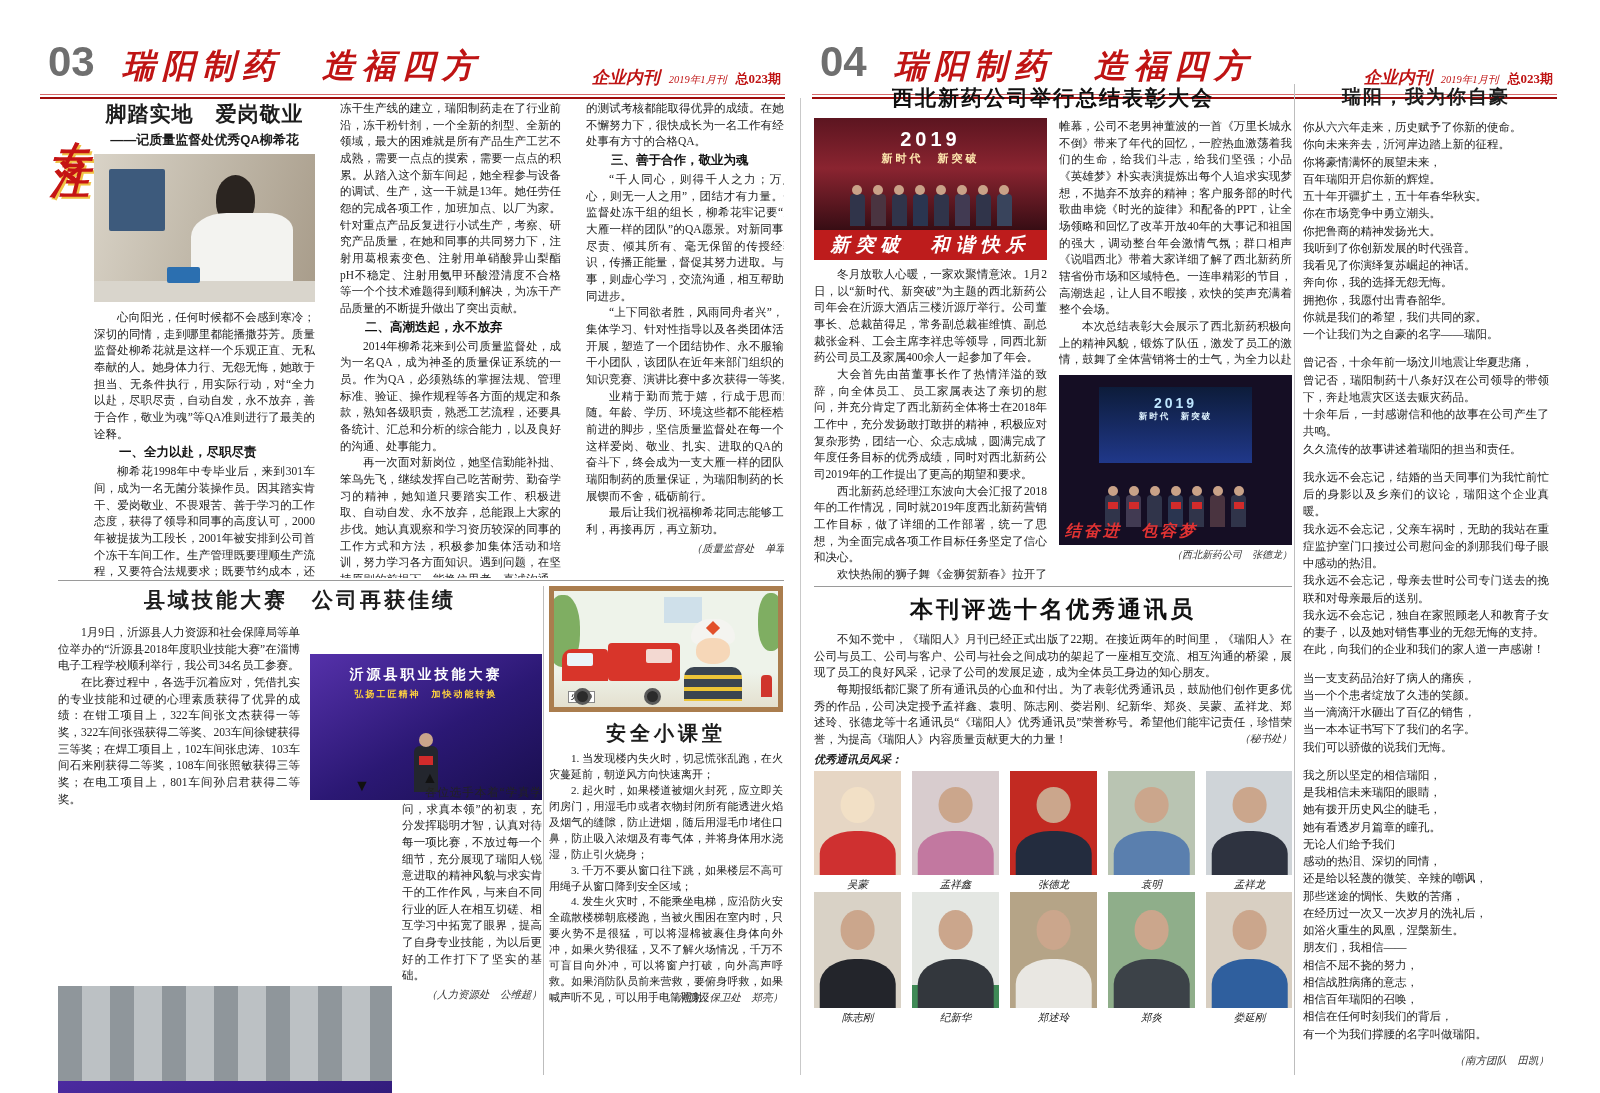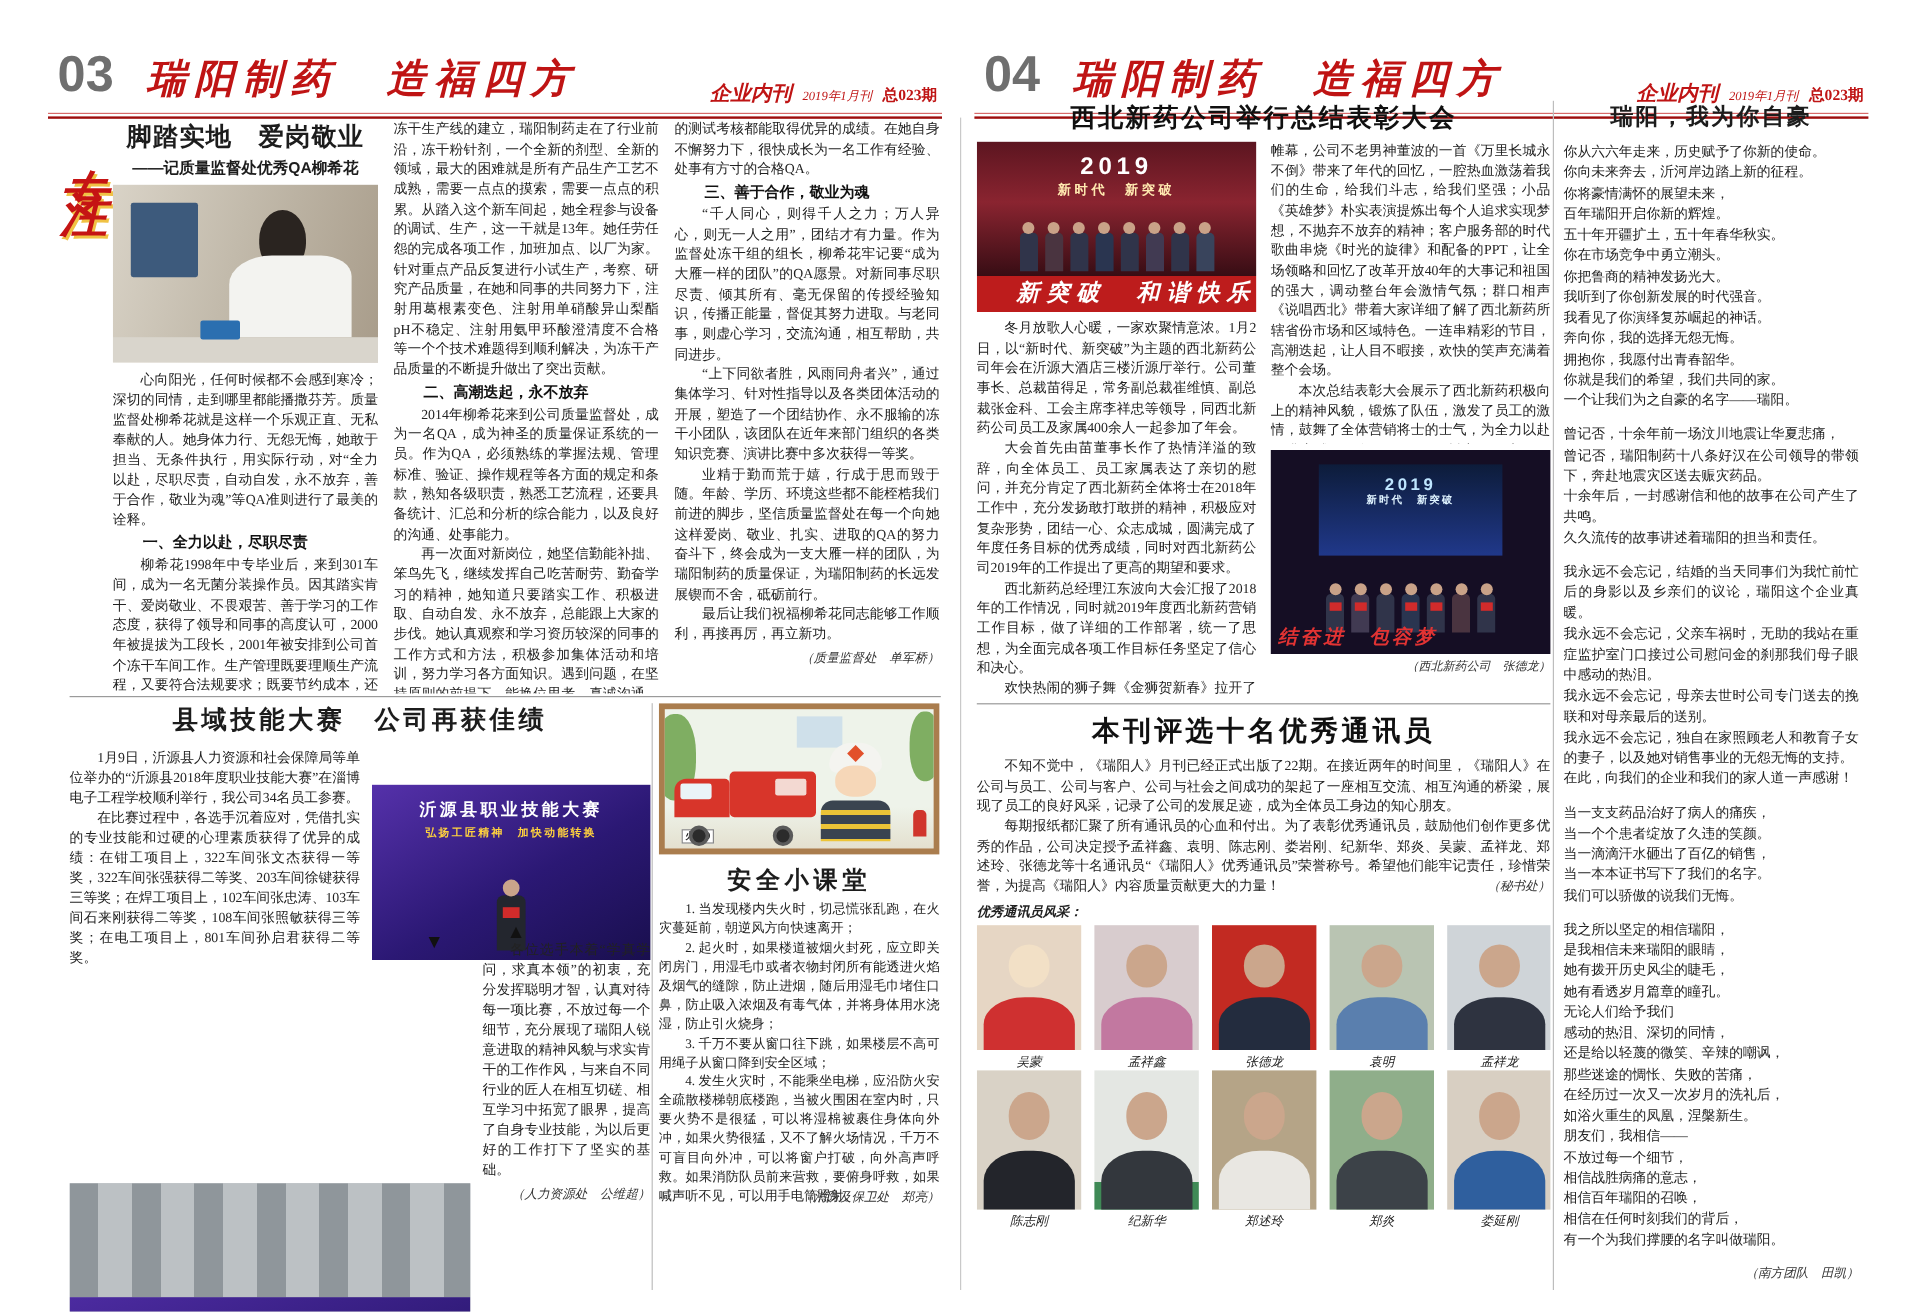--- a/index.html
+++ b/index.html
@@ -27,21 +27,21 @@
   .no-indent { text-indent:0; }
   .sec-h { font:700 12.5px "Liberation Sans","DejaVu Sans",sans-serif; text-indent:2em; margin:2px 0; color:#111; }
   .byline { font:italic 10.5px "Liberation Serif",serif; text-align:right; color:#333; margin-top:4px; }
   .art-title { font:700 22px "Liberation Sans","DejaVu Sans",sans-serif; text-align:center; letter-spacing:2px; color:#101010; }
 
   
   .side-label { writing-mode:vertical-rl; text-orientation:upright; font:italic 700 40px "Liberation Serif",serif;
                 color:#c51414; letter-spacing:16px; text-shadow:2px 2px 0 #f0c244; }
 
   
-  .articleA { display:flex; gap:13px; overflow:hidden; }
+  .articleA { display:flex; gap:25px; overflow:hidden; }
   .colA { width:221px; flex:none; overflow:hidden; }
   .a-title { font:700 21px "Liberation Sans","DejaVu Sans",sans-serif; text-align:center; letter-spacing:1px; }
   .a-subtitle { font:700 13px "Liberation Sans","DejaVu Sans",sans-serif; text-align:center; margin:3px 0 5px; }
 
   
   .photo { position:relative; overflow:hidden; }
   .people-row { position:absolute; bottom:4px; left:0; right:0; display:flex; justify-content:center; align-items:flex-end; }
   .person { position:relative; width:15px; height:32px; background:var(--pc,#30344a); border-radius:4px 4px 0 0; margin:0 3px; }
   .person::before { content:""; position:absolute; top:-9px; left:50%; transform:translateX(-50%);
                     width:10px; height:10px; border-radius:50%; background:#c9a288; }
@@ -72,21 +72,21 @@
   .pg-bld { position:absolute; top:0; left:0; right:0; height:36%;
             background:repeating-linear-gradient(90deg,#8f969b 0 24px,#bcc1c4 24px 52px); }
   .pg-stage { position:absolute; bottom:0; left:0; right:0; height:64%; text-align:center;
               background:linear-gradient(160deg,#4c2ba0 0%,#2a1770 60%,#1a0f52 100%); }
 
   
   .photo-stage-red { background:linear-gradient(180deg,#5c1520 0%,#8a2430 45%,#370d14 100%); text-align:center; }
   .red-year { margin-top:10px; font:700 20px "Liberation Sans",sans-serif; color:#fff; letter-spacing:4px; }
   .red-slogan { font:700 11px "Liberation Sans",sans-serif; color:#ffe9b0; letter-spacing:3px; }
 
-  .banner-strip { background:#bd1c1c; color:#fff; text-align:right;
+  .banner-strip { background:#bd1c1c; color:#fff; text-align:center;
                   font:italic 700 19px "Liberation Serif",serif; letter-spacing:6px; line-height:30px; }
 
   
   .photo-awards { background:#150e24; }
   .aw-screen { position:absolute; left:17%; top:7%; width:66%; height:45%; text-align:center;
                background:linear-gradient(180deg,#0d1c3a,#20388a); }
   .aw-year { margin-top:8px; font:700 14px "Liberation Sans",sans-serif; color:#bfe6ff; letter-spacing:3px; }
   .aw-slogan { font:700 8.5px "Liberation Sans",sans-serif; color:#dff3ff; letter-spacing:2px; }
   .aw-overlay { position:absolute; left:6px; bottom:3px; font:italic 700 16px "Liberation Serif",serif;
                 color:#e23333; letter-spacing:3px; }
@@ -398,19 +398,19 @@
 是我相信未来瑞阳的眼睛，
 她有拨开历史风尘的睫毛，
 她有看透岁月篇章的瞳孔。
 无论人们给予我们
 感动的热泪、深切的同情，
 还是给以轻蔑的微笑、辛辣的嘲讽，
 那些迷途的惆怅、失败的苦痛，
 在经历过一次又一次岁月的洗礼后，
 如浴火重生的凤凰，涅槃新生。
 朋友们，我相信——
-不放过每一个细节，
+相信不屈不挠的努力，
 相信战胜病痛的意志，
 相信百年瑞阳的召唤，
 相信在任何时刻我们的背后，
 有一个为我们撑腰的名字叫做瑞阳。</div>
   <div class="byline">（南方团队　田凯）</div>
 </div>
 
 </body></html>

